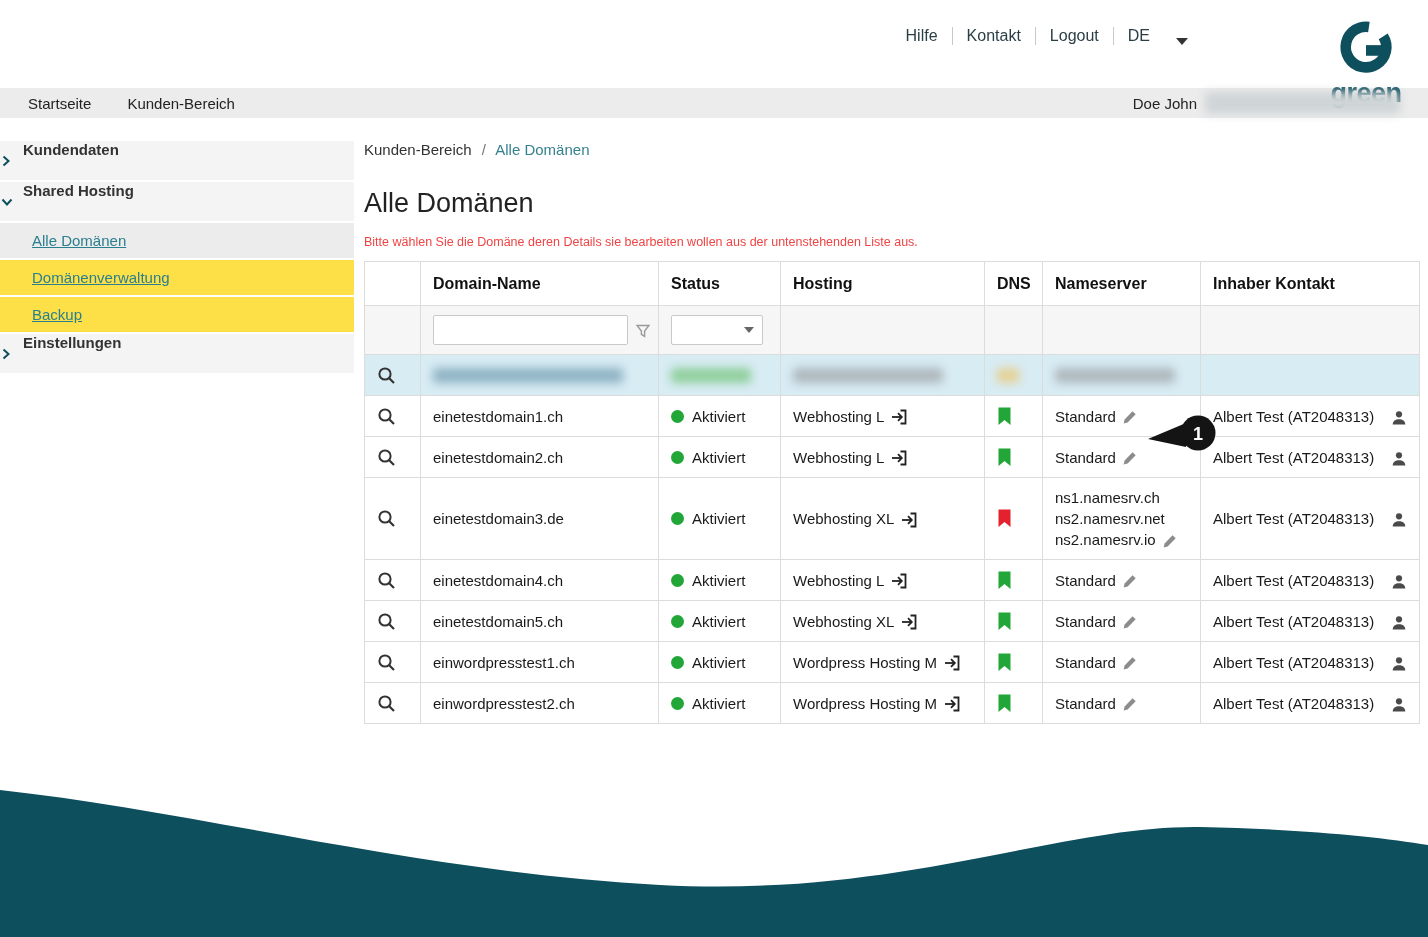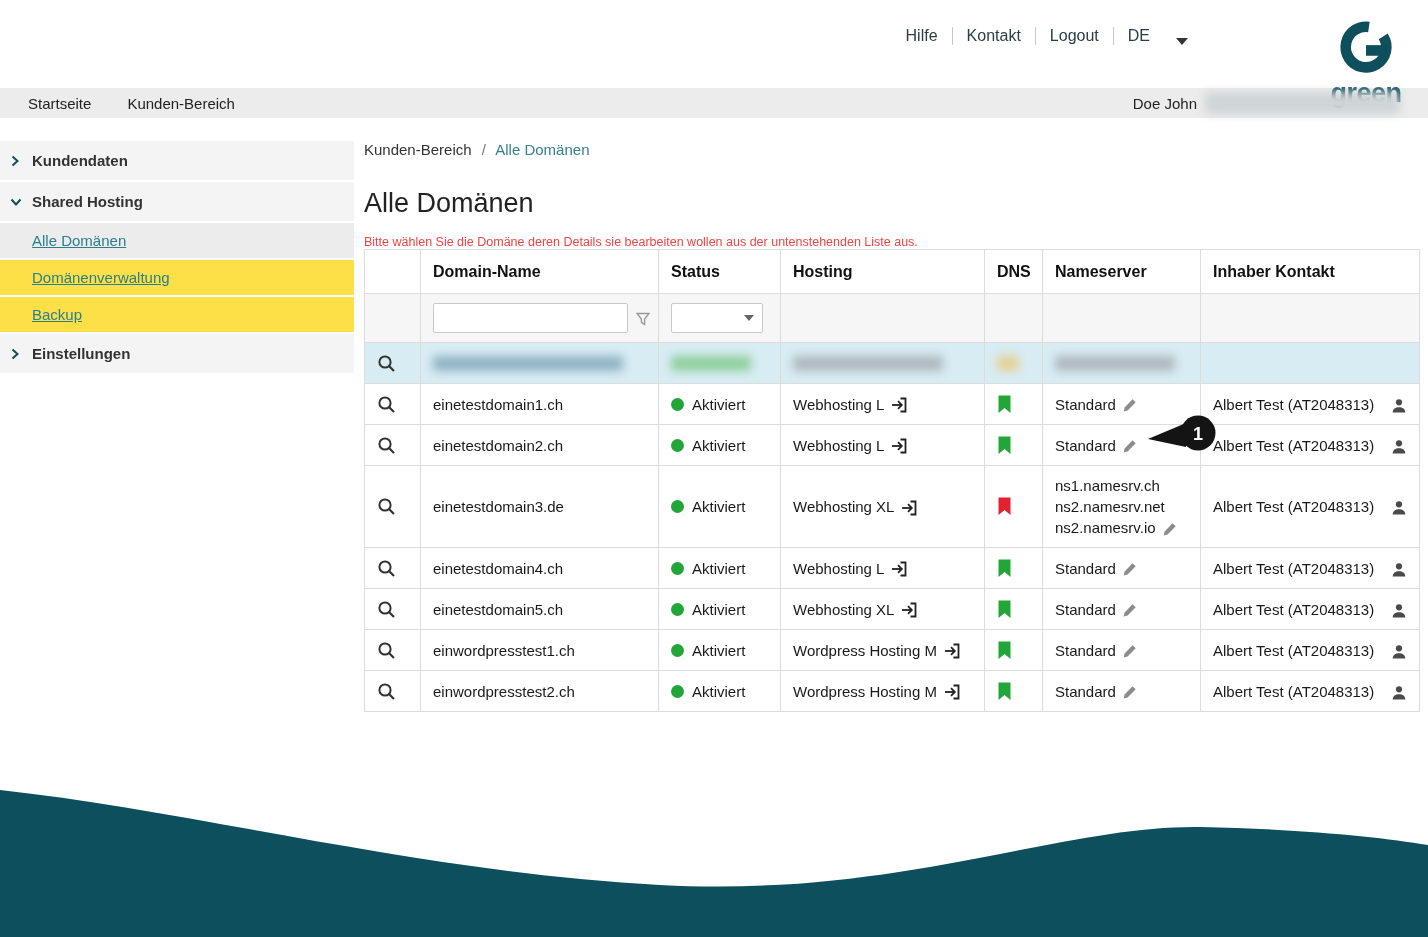--- a/index.html
+++ b/index.html
@@ -41,41 +41,41 @@
   .main-nav a { color: #222; text-decoration: none; cursor: pointer; }
   .nav-user { margin-left: auto; display: flex; align-items: center; gap: 8px; }
   .blur { filter: blur(5px); border-radius: 2px; }
   .nav-blur { width: 195px; height: 22px; background: #cfd4d6; display:inline-block; }
   
   .content { display: flex; align-items: flex-start; padding-top: 23px; }
   
   .sidebar { width: 354px; flex: 0 0 354px; }
   .sb-item {
     background: #f4f4f4; border-bottom: 2px solid #fff;
-    display: flex; align-items: center; height: 41px; padding-left: 10px;
+    display: flex; height: 41px; padding-left: 1px;
     cursor: pointer;
   }
   .sb-item .chev { width: 22px; display: inline-flex; align-items: center; }
   .sb-item .lbl { font-weight: bold; font-size: 15px; color: #333; }
   .sb-sub {
     background: #fde047; border-bottom: 2px solid #fff;
     display: flex; align-items: center; height: 37px; padding-left: 32px;
     cursor: pointer;
   }
   .sb-sub.active { background: #ececec; }
   .sb-sub a { color: var(--link, #2a7f8f); font-size: 15px; text-decoration: underline; }
   
   .main { flex: 1; padding: 0 8px 0 10px; }
   .breadcrumb { font-size: 15px; color: #333; }
   .breadcrumb .sep { color: #777; margin: 0 6px; }
   .breadcrumb .current { color: #35808f; }
   .page-title { font-size: 27px; font-weight: 400; color: #222; margin-top: 30px; }
   .intro { font-size: 12.5px; color: #ef4444; margin-top: 16px; }
   
-  table.domains { border-collapse: collapse; width: 100%; margin-top: 0; table-layout: fixed; }
+  table.domains { border-collapse: collapse; width: 100%; margin-top: 12px; table-layout: fixed; }
   table.domains th, table.domains td { border: 1px solid #dcdcdc; padding: 9px 12px; text-align: left; vertical-align: middle; }
   table.domains thead th { font-size: 16px; font-weight: bold; color: #111; height: 44px; background:#fff; }
   .filter-row td { background: #f6f6f6; height: 49px; }
   .fwrap { display: flex; align-items: center; gap: 8px; }
   .f-input { width: 198px; height: 30px; border: 1px solid #c9c9c9; border-radius: 2px; background:#fff; padding: 0 6px; font-size: 14px; }
   .fselect {
     width: 92px; height: 30px; border: 1px solid #c9c9c9; border-radius: 2px; background:#fff;
     display: flex; align-items: center; justify-content: flex-end; padding-right: 8px; cursor: pointer;
   }
   .sel-caret { width:0; height:0; border-left:5px solid transparent; border-right:5px solid transparent; border-top:6px solid #666; }

